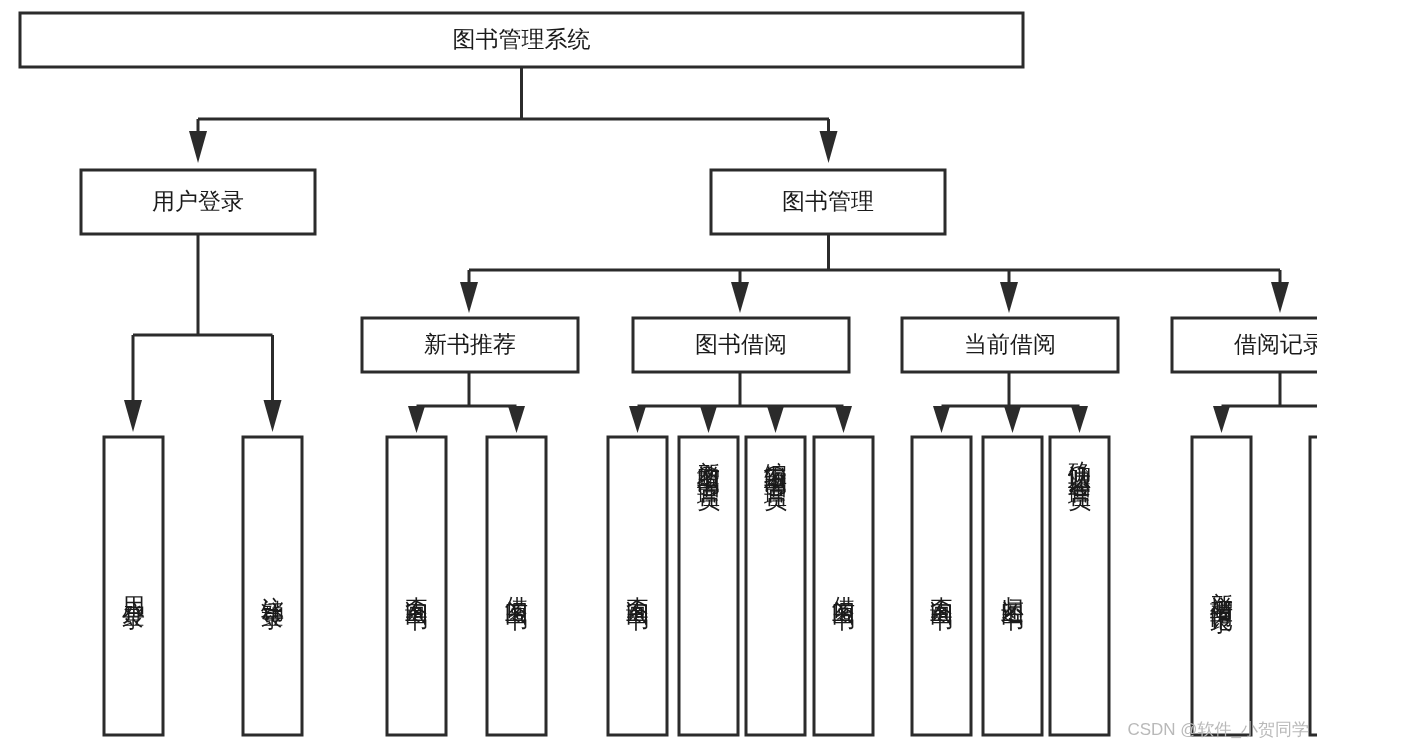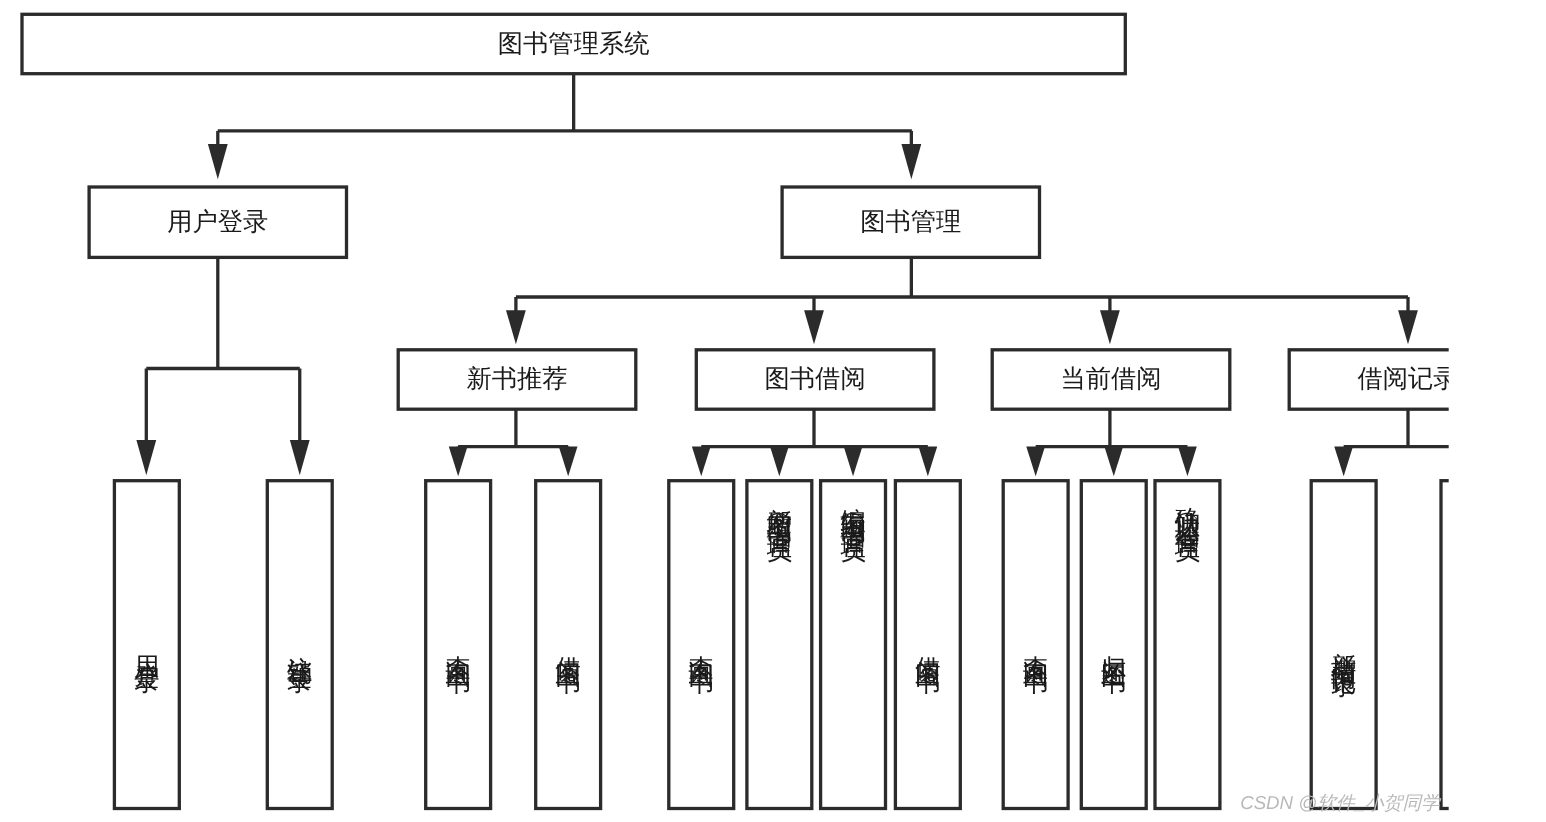--- a/index.html
+++ b/index.html
@@ -57,21 +57,20 @@
   }
   .watermark {
     position: absolute;
     right: 8px;
     bottom: 6px;
     font-family: "Liberation Sans", "DejaVu Sans", sans-serif;
     font-size: 17px;
     color: #b9b9b9;
     white-space: nowrap;
     user-select: none;
-    font-style: italic;
   }
 </style>
 </head>
 <body>
 
 <div id="diagram-root">
 
   <svg class="tree-canvas" viewBox="0 0 1405 747">
 
     <g>

